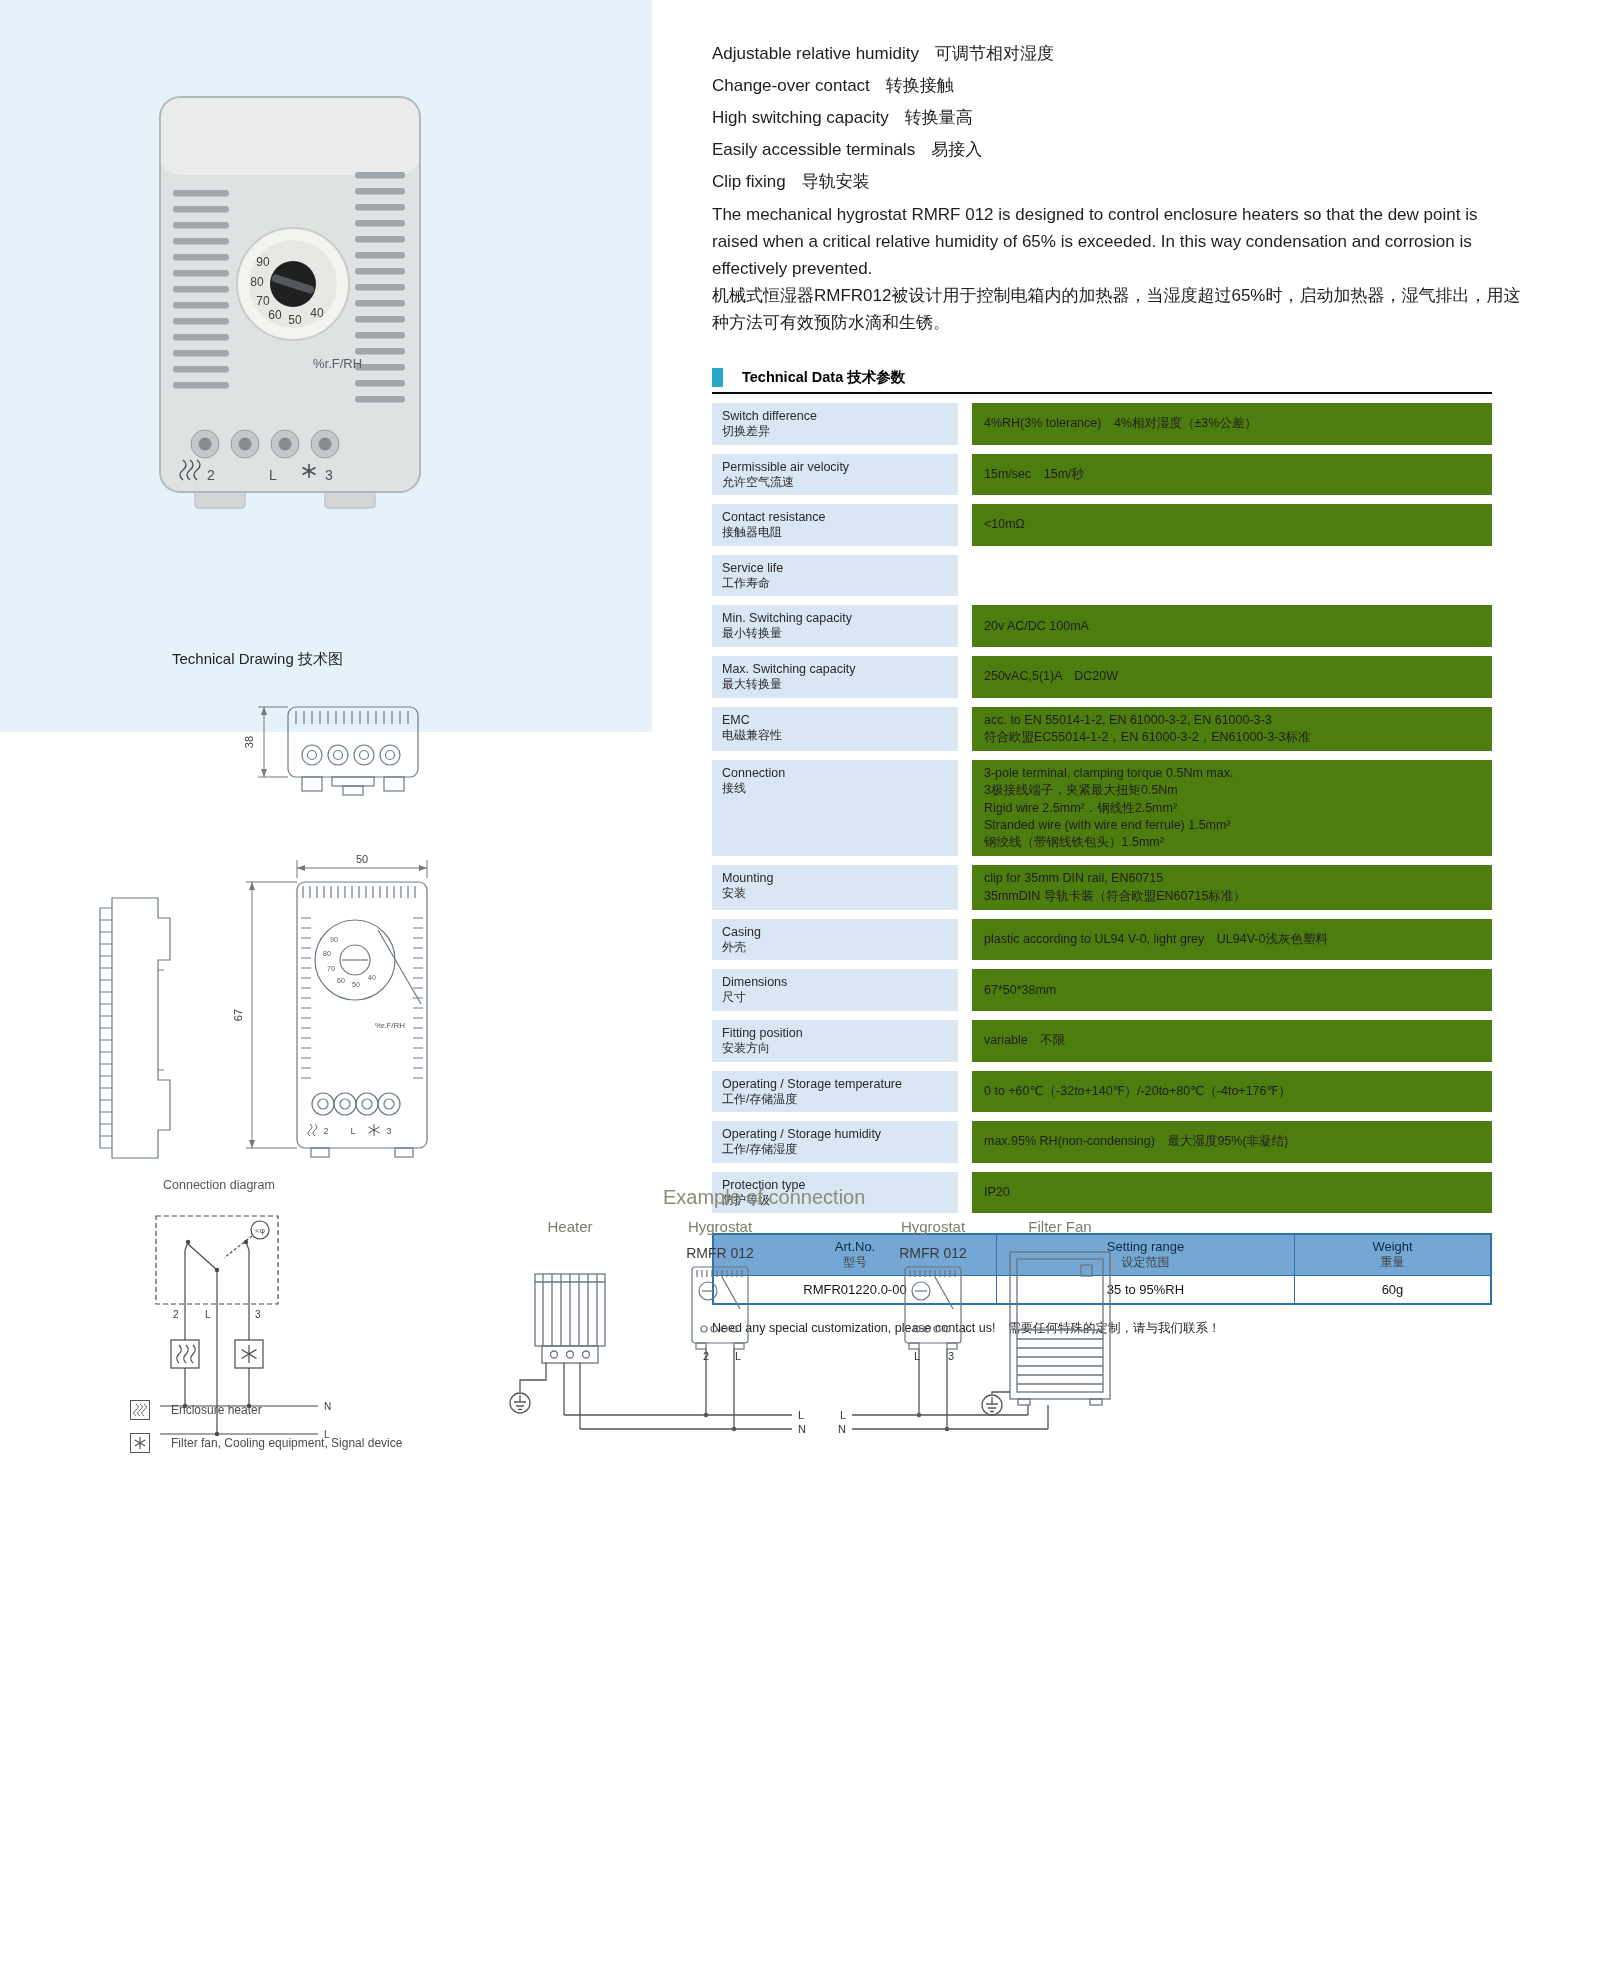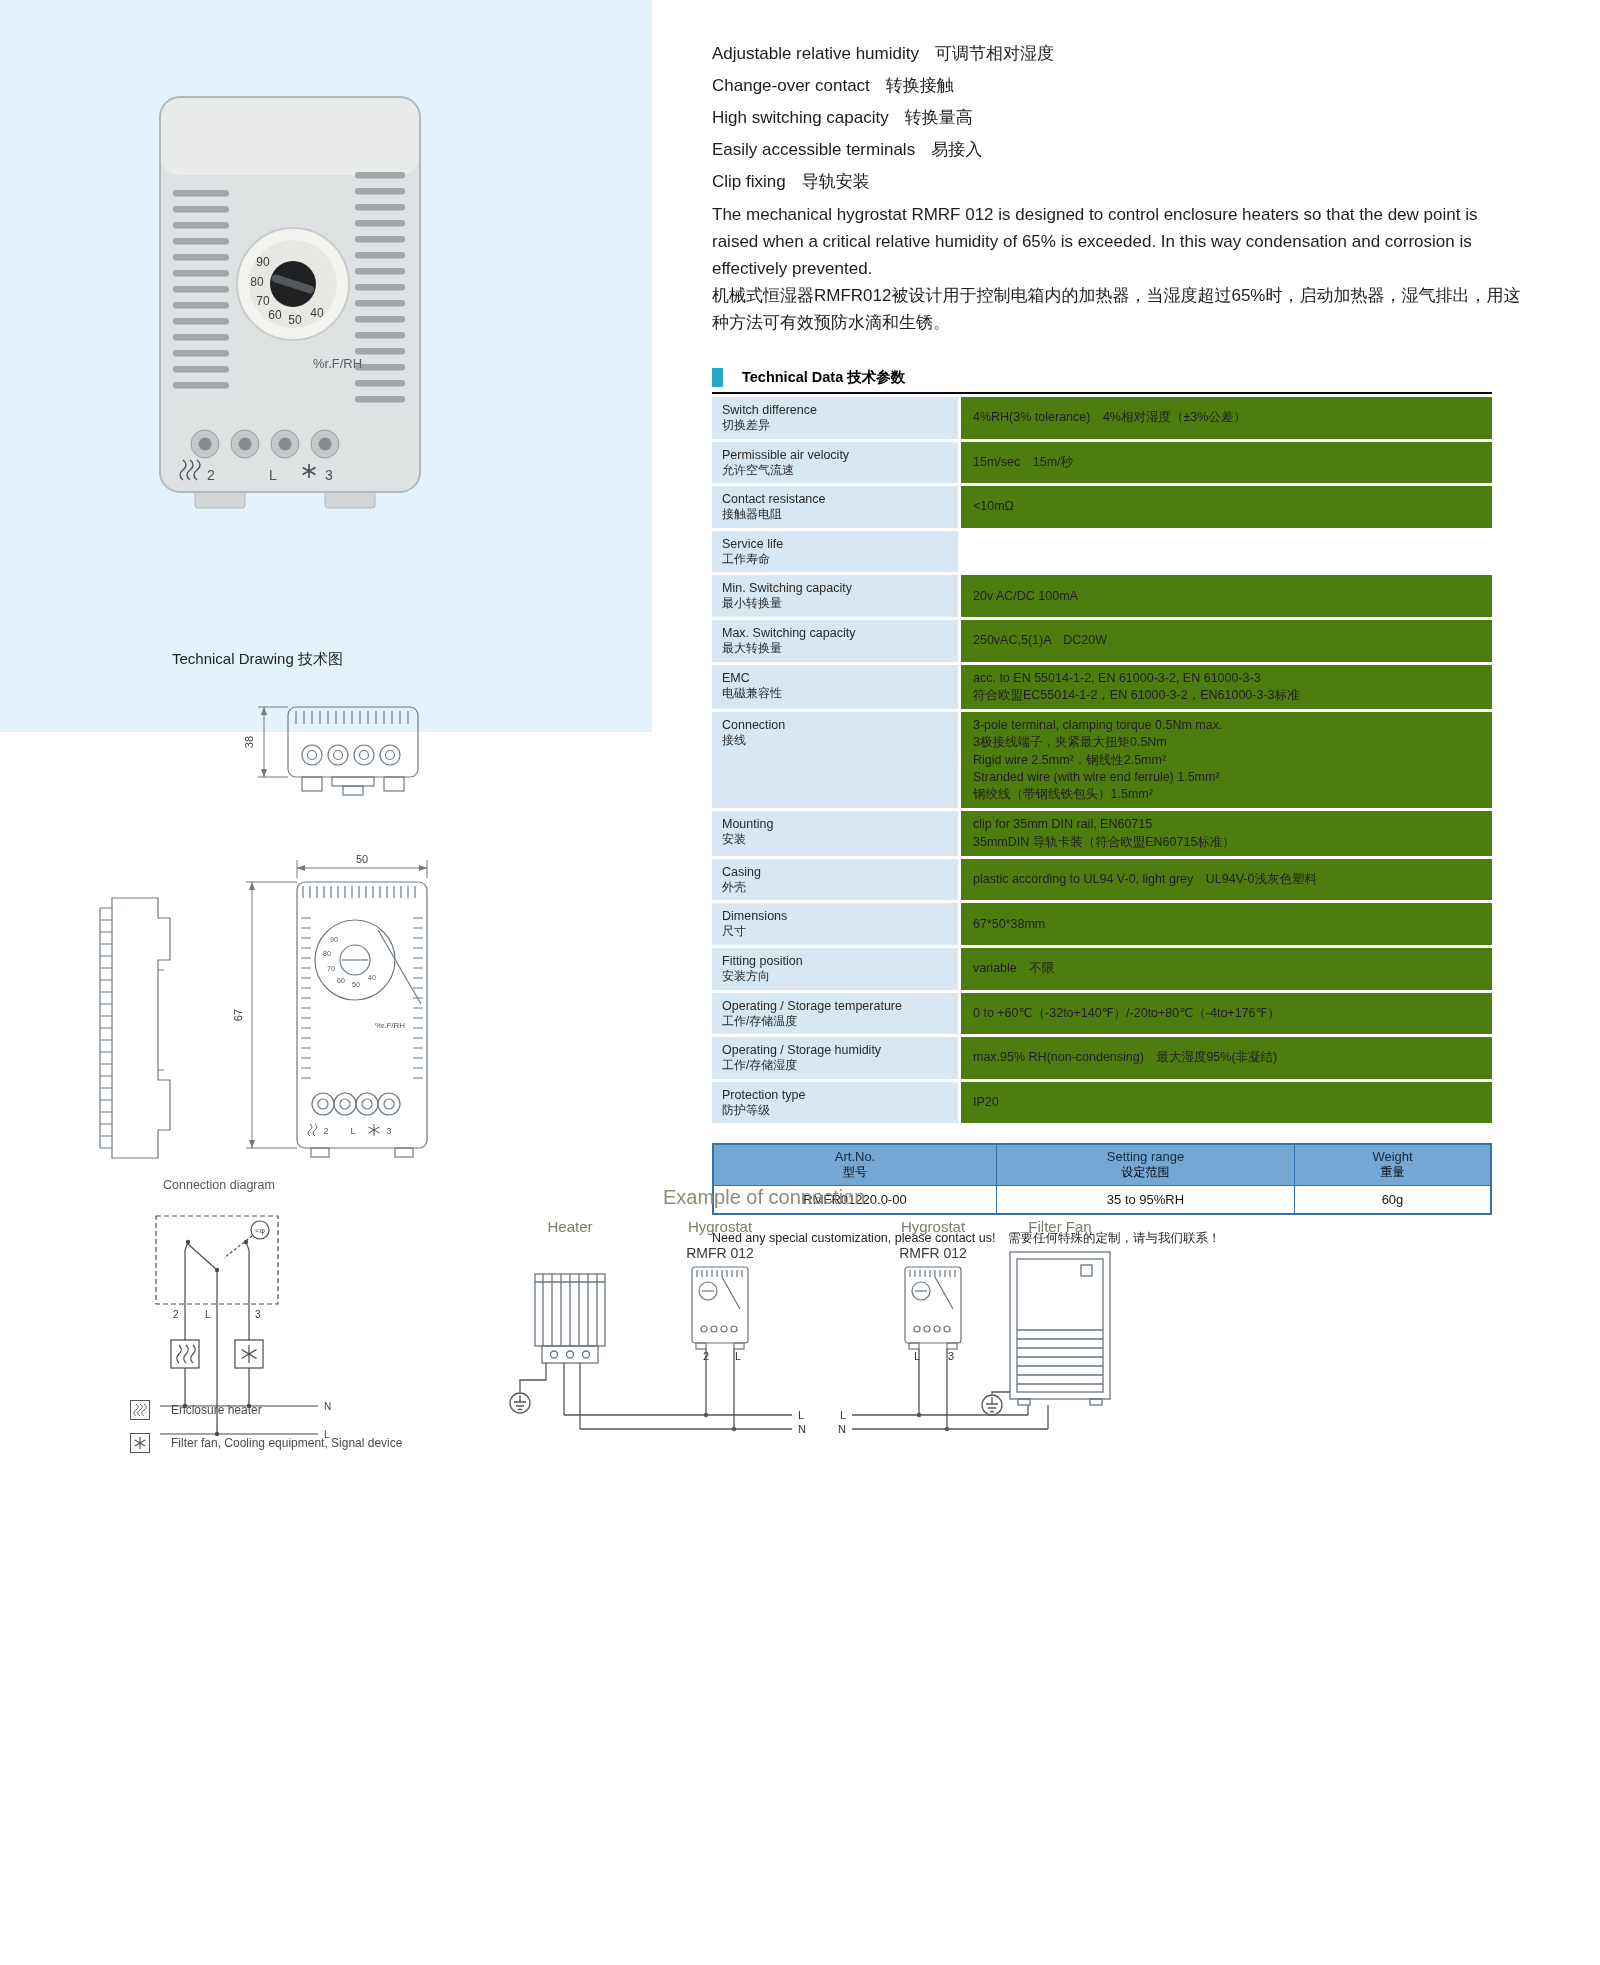--- a/index.html
+++ b/index.html
@@ -14,33 +14,33 @@
   .feature { font-size:17px; color:#1c1c1e; margin-bottom:9px; }
   .feature .zh { margin-left:16px; }
 
   .description { position:absolute; left:712px; top:201px; width:812px; font-size:17px; line-height:27px; color:#1e1e20; }
 
   .right-col { position:absolute; left:712px; top:366px; width:780px; }
   .tech-header { display:flex; align-items:center; gap:19px; padding:2px 0 5px 0; border-bottom:2px solid #0b0b0b; }
   .accent-sq { width:11px; height:19px; background:#28a7c6; display:inline-block; }
   .tech-title { font-size:14.5px; font-weight:bold; color:#000; }
 
-  .trow { display:flex; gap:3px; margin-top:3px; }
+  .trow { display:flex; gap:14px; margin-top:9px; }
   .tlabel { width:246px; background:#d9e7f4; padding:5px 10px; }
   .tlabel .len { font-size:12.5px; color:#28282a; line-height:1.28; }
   .tlabel .lzh { font-size:12px;  color:#28282a; line-height:1.3; }
   .tvalue { flex:1; background:#4d7c0f; padding:5px 12px; display:flex; align-items:center; }
   .vtext { font-size:12.5px; line-height:1.38; color:#1f1f21; white-space:pre-line; }
 
   .order-table { margin-top:20px; border:2px solid #2f72ad; }
   .ohead,.orow { display:grid; grid-template-columns:282px 298px 1fr; }
   .ohead .ocell { background:#74a7d4; border-left:1px solid #2f72ad; padding:4px 6px; text-align:center; }
   .ohead .ocell:first-child { border-left:none; }
   .ohen { font-size:13px; color:#0f2a40; }
-  .ohzh { font-size:12px; color:#000000; }
+  .ohzh { font-size:12px; color:#404040; }
   .orow .ocell { background:#ffffff; border-left:1px solid #2f72ad; border-top:1px solid #2f72ad; padding:6px; text-align:center; font-size:13px; color:#141414; }
   .orow .ocell:first-child { border-left:none; }
   .note { margin-top:15px; font-size:12.5px; color:#222222; }
 
   .drawing-title { position:absolute; left:172px; top:650px; font-size:15px; color:#222222; }
   .svg-topview   { position:absolute; left:228px; top:693px; width:230px; height:155px; }
   .svg-frontview { position:absolute; left:222px; top:852px; width:245px; height:315px; }
   .svg-sideview  { position:absolute; left:80px;  top:880px; width:115px; height:295px; }
 
   .conn-title { position:absolute; left:127px; top:1178px; font-size:12.5px; color:#55555a;margin-left:36px; }

